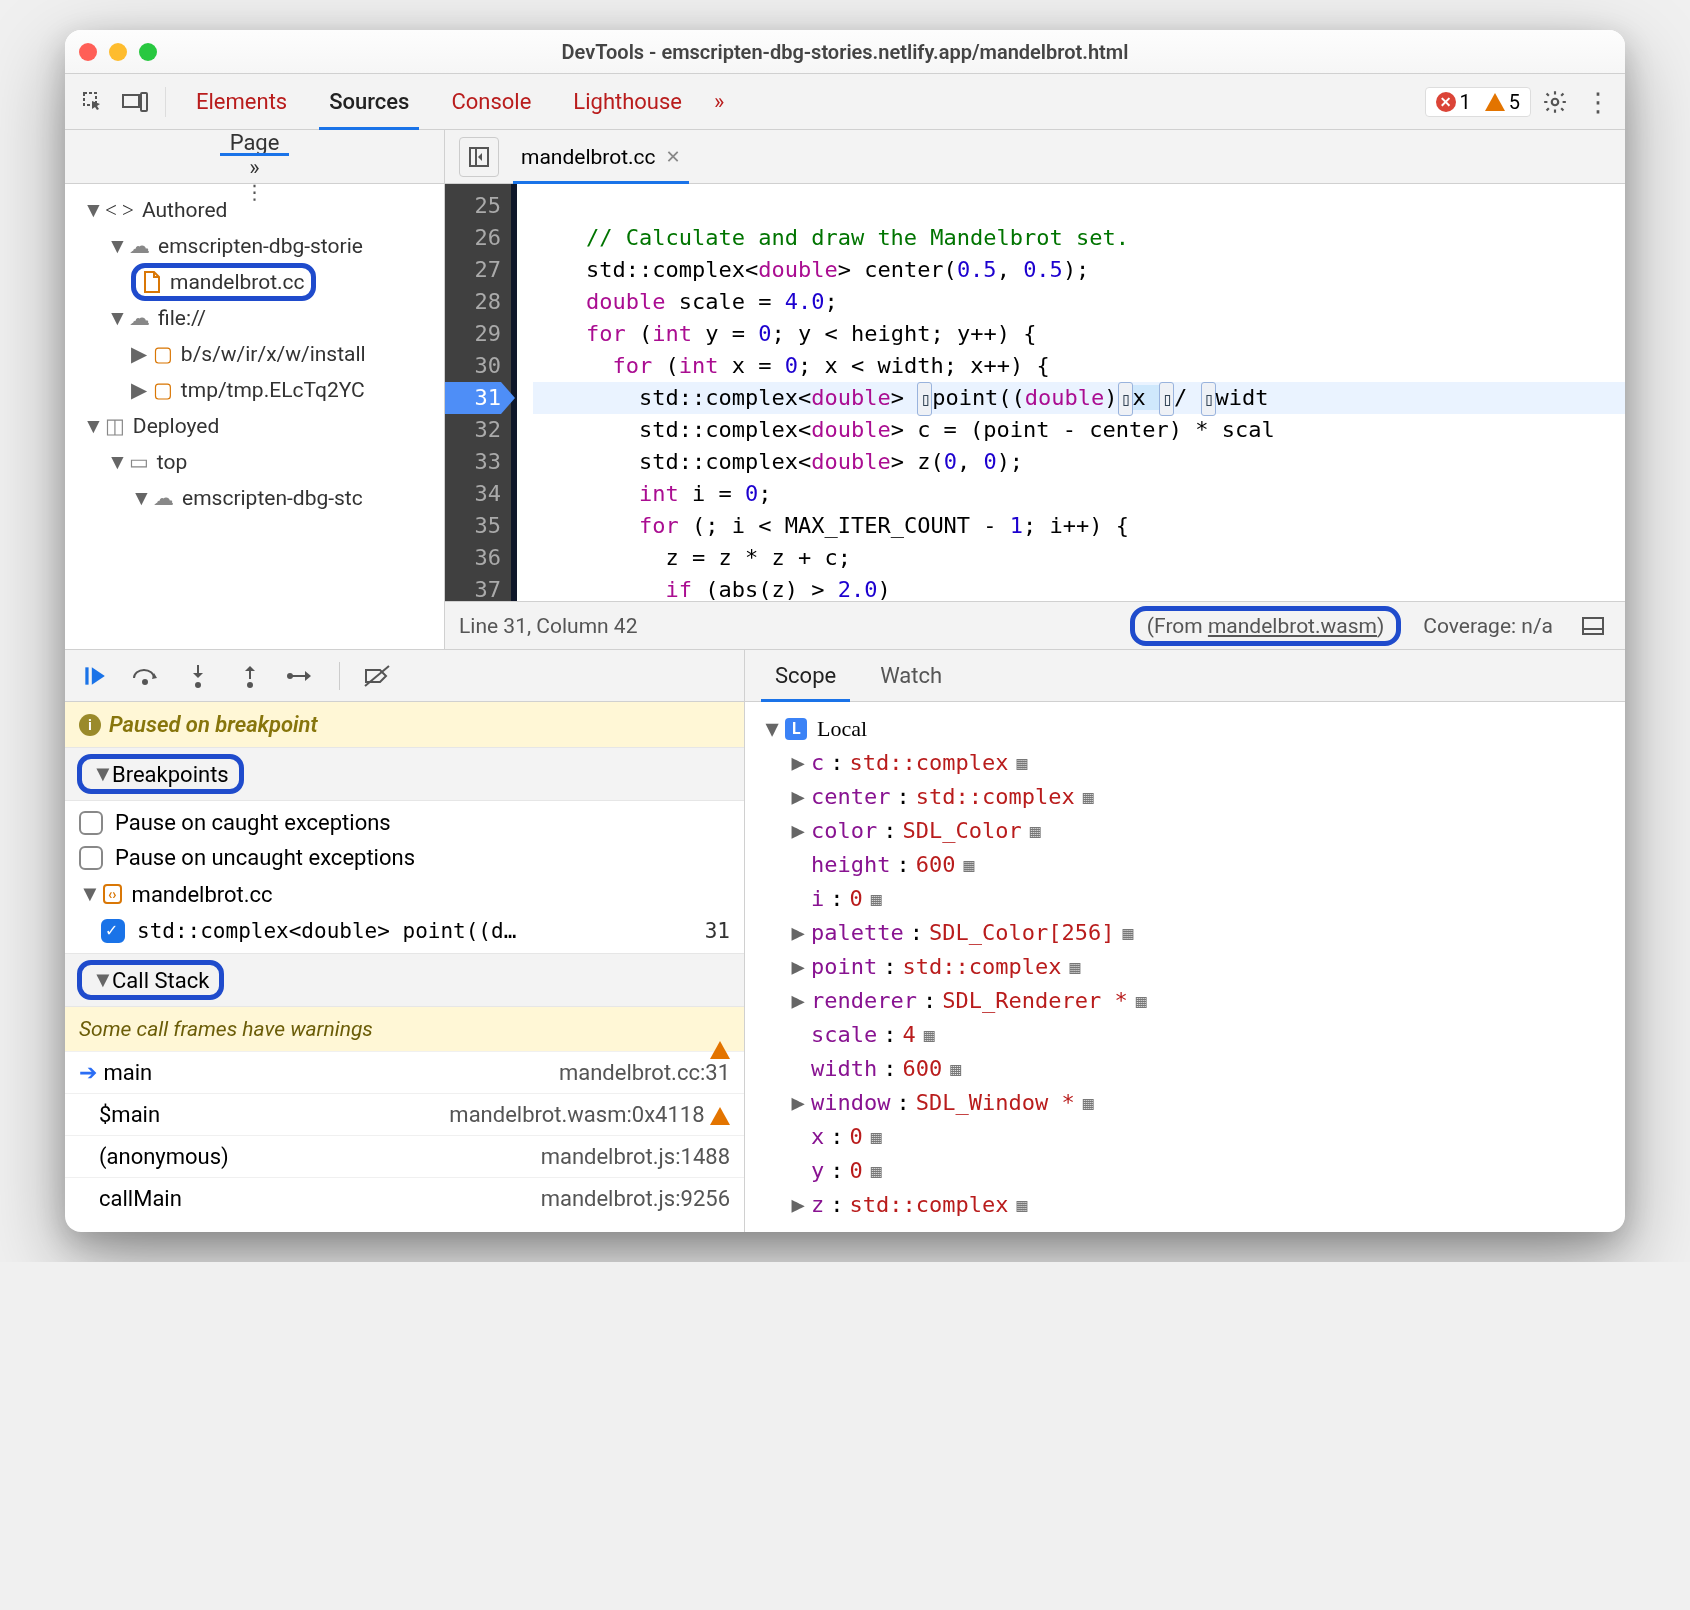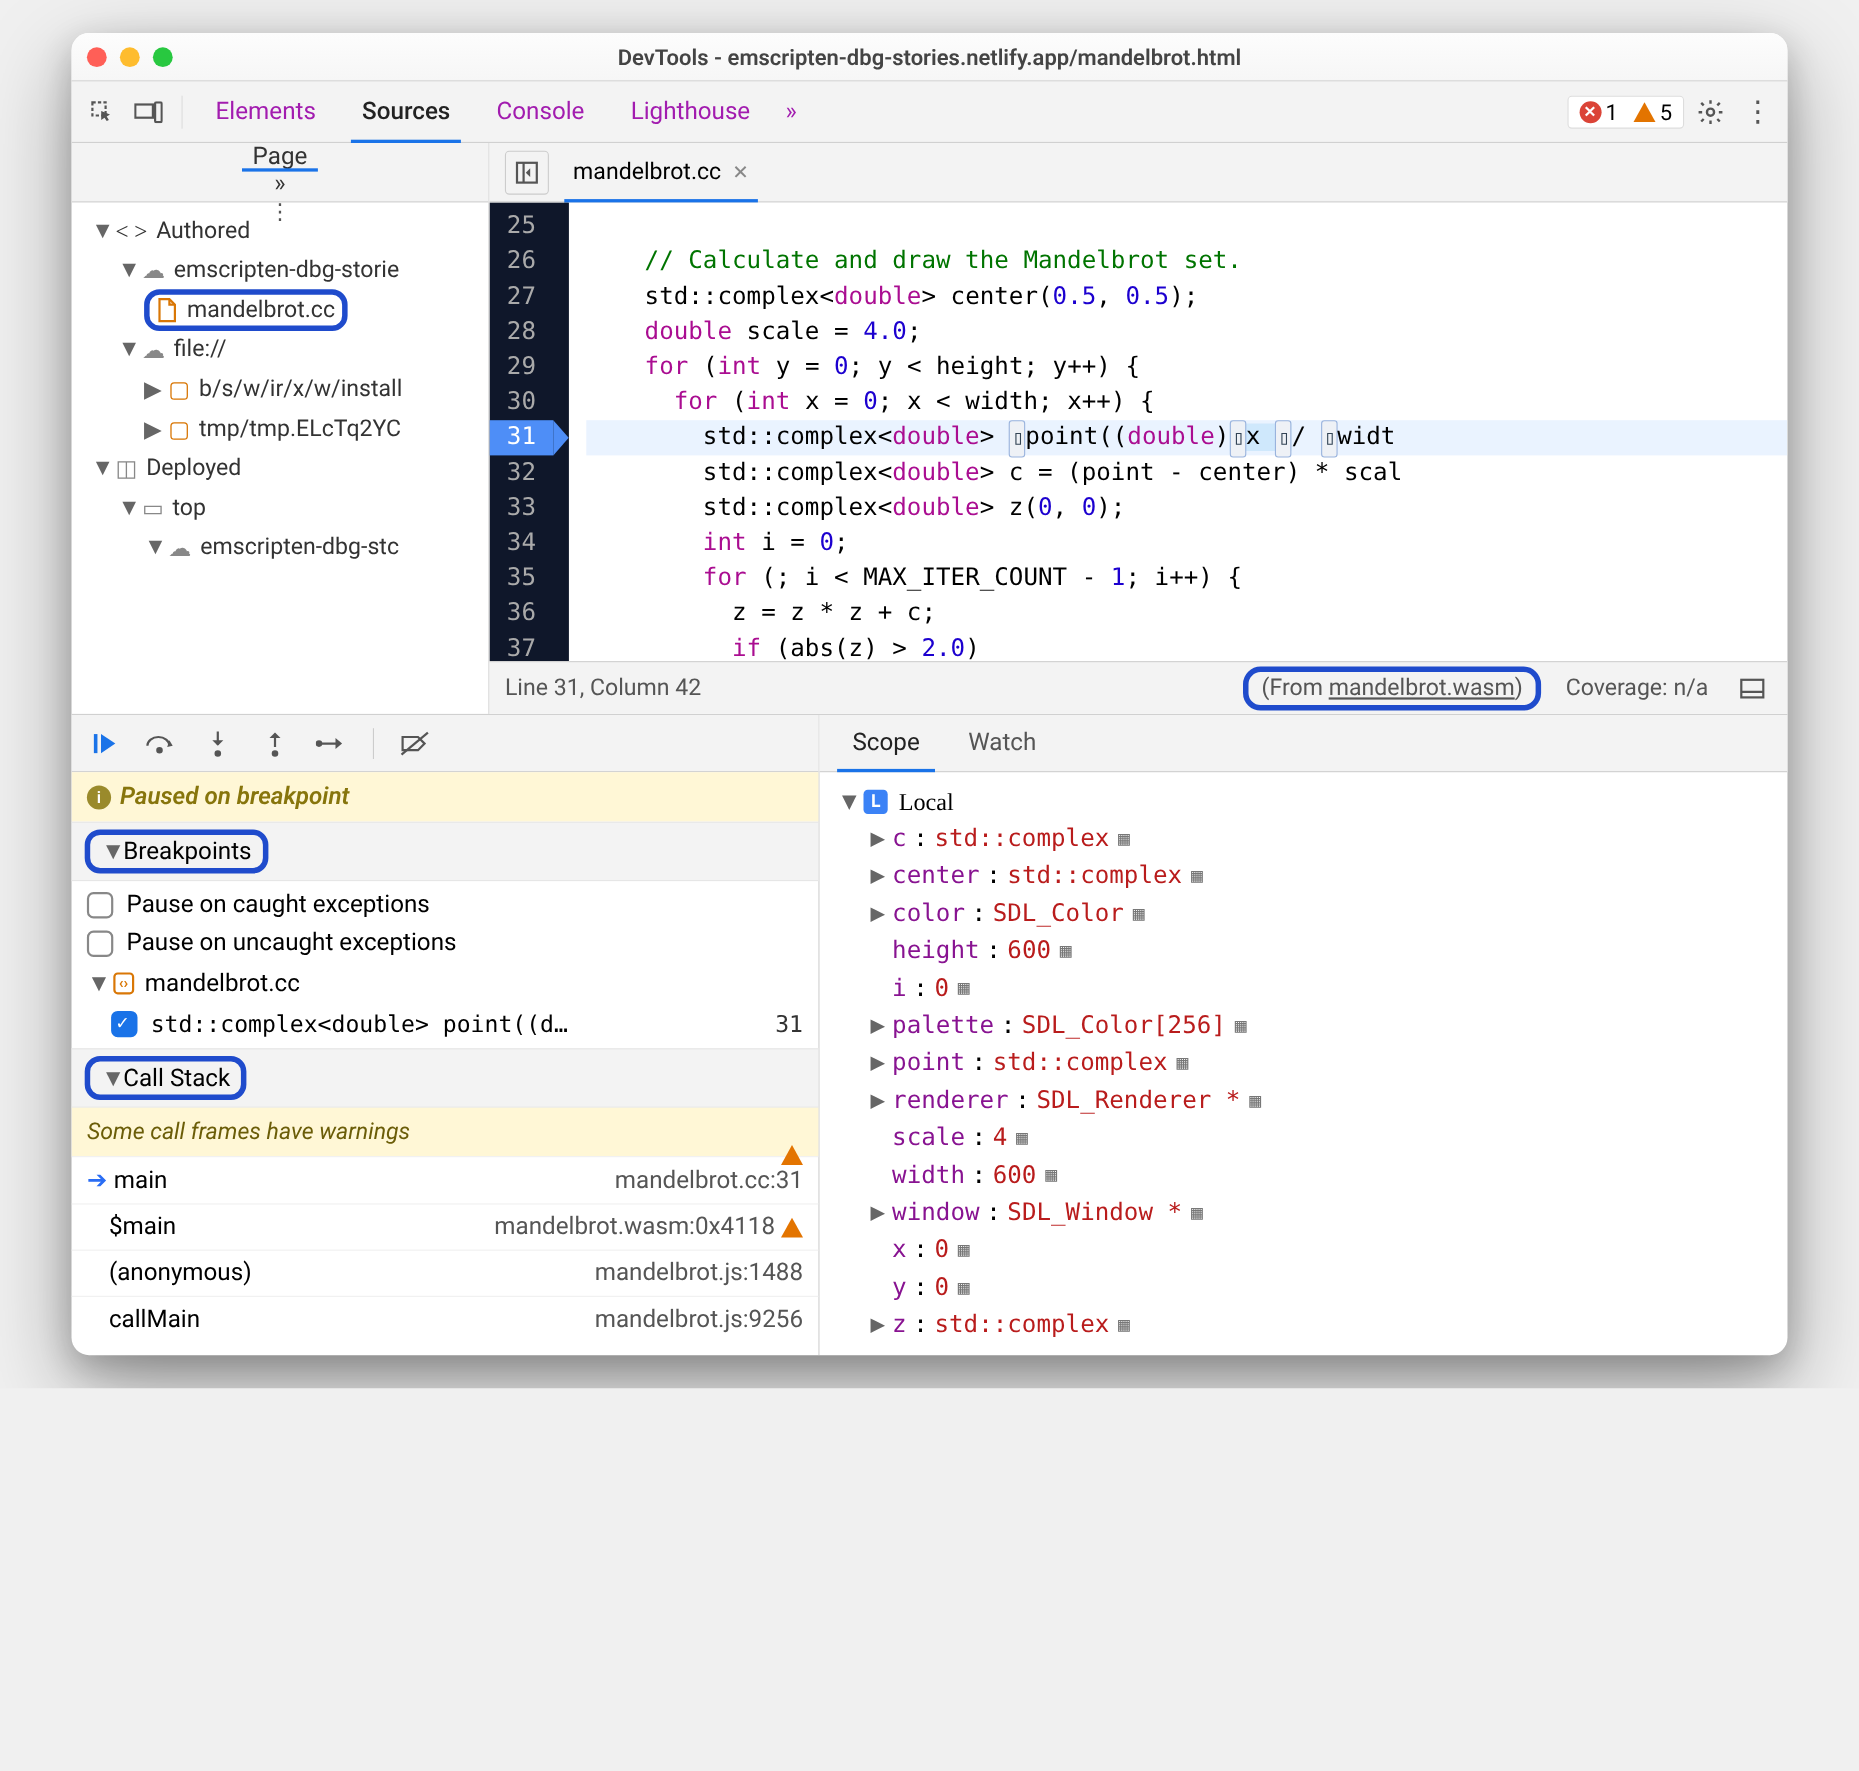--- a/index.html
+++ b/index.html
@@ -65,21 +65,21 @@
     border-bottom: 1px solid var(--border);
     display:flex;
     align-items:center;
     padding: 0 10px;
     gap: 6px;
     background: var(--bg-toolbar);
   }
   .icon-box {
     width:36px;height:36px;display:flex;align-items:center;justify-content:center;color:#555;border-radius:4px;
   }
-  .tab-item { padding: 0 18px; height:100%; display:flex;align-items:center;color:#a21caf;font-size:22px; position:relative;}
+  .tab-item { padding: 0 18px; height:100%; display:flex;align-items:center;color:#b91c1c;font-size:22px; position:relative;}
   .tab-item.active { color:#222; font-weight:500;}
   .tab-item.active::after { content:""; position:absolute; left:8px; right:8px; bottom:-1px; height:3px; background:var(--tab-active);}
   .spacer{flex:1;}
   .badge-group{display:flex;align-items:center;gap:4px;border:1px solid #ddd;border-radius:4px;padding:2px 10px;background:#fff;}
   .err-icon{width:20px;height:20px;border-radius:50%;background:var(--error-red);color:#fff;display:flex;align-items:center;justify-content:center;font-size:14px;font-weight:700;}
   .warn-tri{width:0;height:0;border-left:10px solid transparent;border-right:10px solid transparent;border-bottom:18px solid var(--warn-orange);position:relative;}
   .warn-tri::after{content:"";position:absolute;left:-2px;top:3px;color:#fff;font-size:12px;}
   
   .upper { display:flex; height: 520px; border-bottom:1px solid var(--border);}
   .nav-col { width: 380px; border-right:1px solid var(--border); display:flex;flex-direction:column; overflow:hidden;}
@@ -97,21 +97,21 @@
   .cube-ico{color:#888;}
   .hl-ring{border:5px solid var(--highlight-ring);border-radius:14px;padding:2px 6px;display:inline-flex;align-items:center;gap:8px;}
   
   .code-col{flex:1;display:flex;flex-direction:column;min-width:0;}
   .file-tabs{height:54px;border-bottom:1px solid var(--border);display:flex;align-items:center;background:var(--bg-toolbar);padding-left:6px;}
   .collapse-btn{width:40px;height:40px;border:1px solid #ccc;border-radius:4px;display:flex;align-items:center;justify-content:center;margin:0 8px;color:#555;}
   .file-tab{padding:0 14px;height:100%;display:flex;align-items:center;gap:10px;position:relative;font-size:21px;}
   .file-tab.active::after{content:"";position:absolute;left:6px;right:6px;bottom:-1px;height:3px;background:var(--tab-active);}
   .close-x{color:#888;font-size:18px;}
   .code-body{flex:1;display:flex;overflow:hidden;font-family:ui-monospace,Menlo,monospace;font-size:22px;line-height:32px;}
-  .gutter{width:72px;text-align:center;color:#aaa;padding:6px 10px 6px 0;background:#0f172a;border-right:4px solid #0f172a;}
+  .gutter{width:72px;text-align:right;color:#aaa;padding:6px 10px 6px 0;background:#404040;border-right:6px solid #0f172a;}
   .gutter .ln{height:32px;}
   .gutter .ln.exec{background:var(--exec-gutter-bg);color:#fff;position:relative;border-radius:0;}
   .gutter .ln.exec::after{content:"";position:absolute;right:-14px;top:0;width:0;height:0;border-top:16px solid transparent;border-bottom:16px solid transparent;border-left:14px solid var(--exec-gutter-bg);}
   .code-lines{flex:1;padding:6px 0 6px 16px;white-space:pre;overflow:hidden;}
   .cl{height:32px;}
   .cl.exec{background:#eaf3ff;}
   .kw{color:var(--kw);} .num{color:var(--num);} .cmt{color:var(--comment);}
   .sel{background:var(--code-select-bg);}
   .inlay{background:#eef1f6;border:1px solid #99b3dd;border-radius:3px;padding:0 2px;font-size:18px;color:#345;display:inline-block;width:15px;text-align:center;}
   .statusbar{height:48px;border-top:1px solid var(--border);display:flex;align-items:center;padding:0 14px;background:var(--bg-toolbar);font-size:21px;color:#555;gap:22px;}

